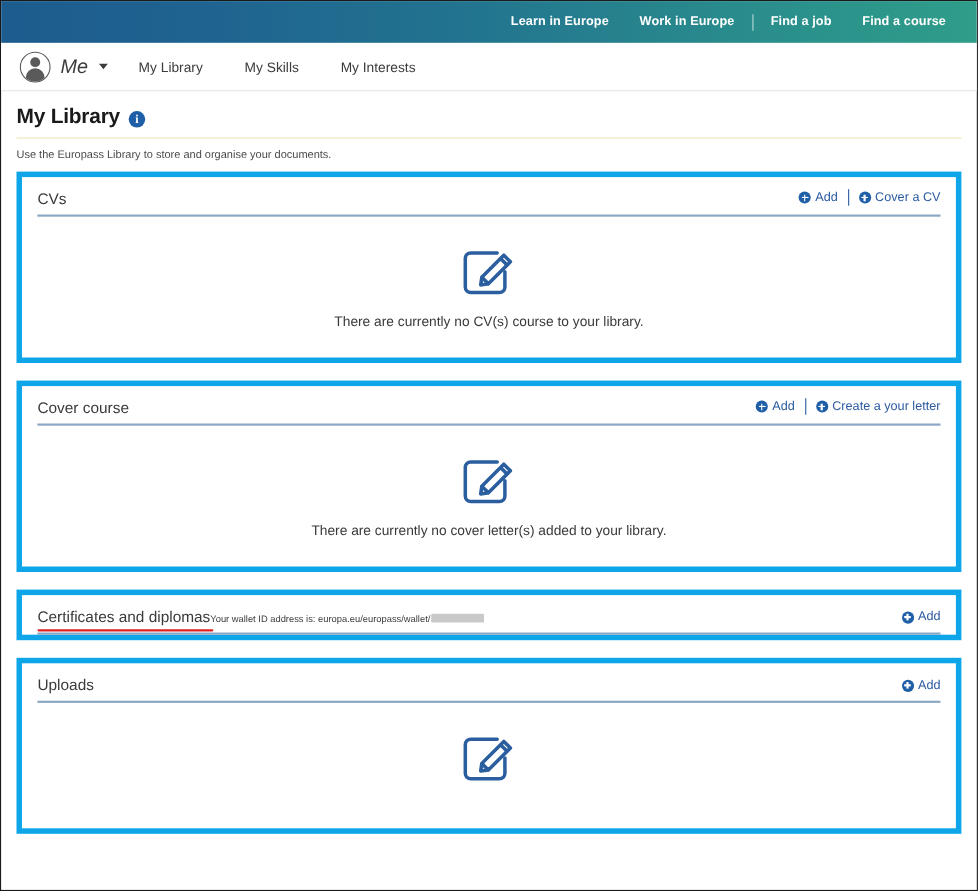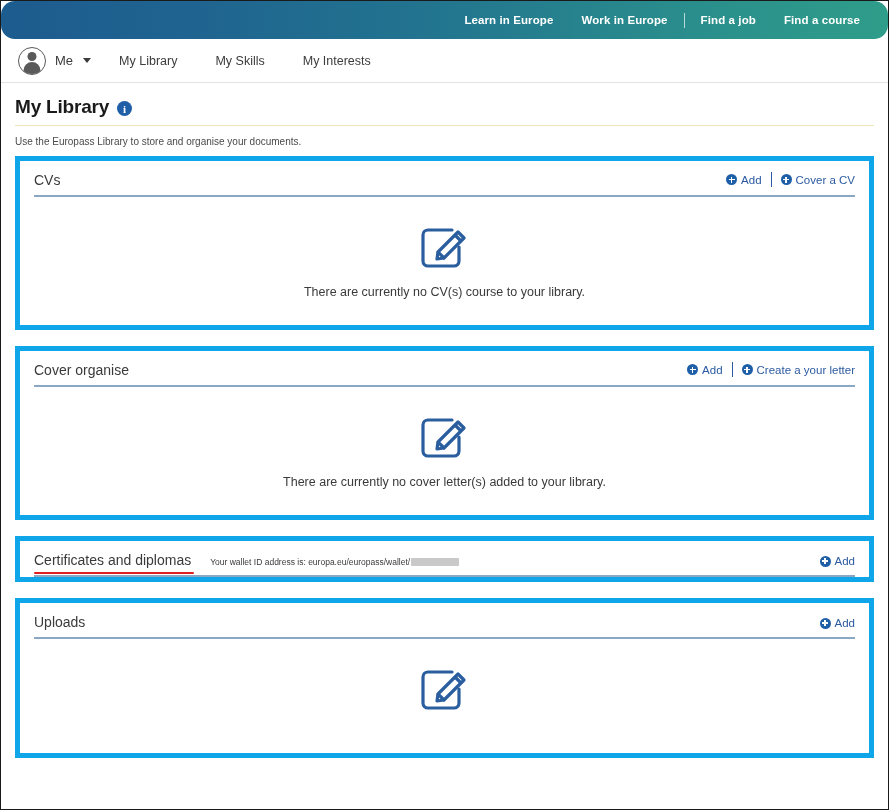--- a/index.html
+++ b/index.html
@@ -27,21 +27,20 @@
 
   
   .topbar {
     height: 38px;
     background: linear-gradient(to right, #1d5c8e 0%, #1f6490 22%, #22748f 48%, #2a8e8c 78%, #2f9d8a 100%);
     display: flex;
     align-items: center;
     justify-content: flex-end;
     padding-right: 14px;
     box-sizing: border-box;
-    border-radius: 14px;
   }
   .topnav {
     display: flex;
     align-items: center;
     gap: 0px;
   }
   .topnav a {
     color: #ffffff;
     font-size: 11.5px;
     font-weight: bold;
@@ -93,23 +92,24 @@
   }
   .avatar .body {
     position: absolute;
     width: 17px; height: 13px;
     border-radius: 9px 9px 0 0;
     background: #5a5a5a;
     left: 50%; bottom: -1px;
     transform: translateX(-50%);
   }
   .me-label {
-    font-size: 13px;
+    font-size: 18px;
     color: #3c3c3c;
     margin-left: 9px;
+    font-style: italic;
   }
   .caret {
     width: 0; height: 0;
     border-left: 4.5px solid transparent;
     border-right: 4.5px solid transparent;
     border-top: 5.5px solid #3c3c3c;
     margin-left: 10px;
   }
   .subnav-link {
     font-size: 12.5px;
@@ -177,21 +177,21 @@
     position: relative;
   }
   .card-title {
     font-size: 14px;
     color: #3a3a3a;
     white-space: nowrap;
   }
   .wallet-note {
     font-size: 8.5px;
     color: #3a3a3a;
-    margin-left: 19px;
+    margin-left: 0;
     white-space: nowrap;
     display: flex;
     align-items: center;
   }
   .redaction {
     display: inline-block;
     width: 48px;
     height: 8px;
     background: #c9c9c9;
     margin-left: 1px;
@@ -334,21 +334,21 @@
           <path d="M19 27 L18 34 l7 -1" fill="none" stroke="#2a5e9e" stroke-width="3.2" stroke-linejoin="round"></path>
           <path d="M36 10 L42 16" fill="none" stroke="#2a5e9e" stroke-width="3.2"></path>
         </svg>
         <div class="empty-text">There are currently no CV(s) course to your library.</div>
       </div>
     </div>
 
     <div class="card">
       <div class="card-head">
         <div class="card-title-wrap">
-          <span class="card-title">Cover organise</span>
+          <span class="card-title">Cover course</span>
         </div>
         <div class="card-actions">
           <a href="#" class="action">
             <span class="plus-icon"></span>
             <span>Add</span>
           </a>
           <span class="act-sep"></span>
           <a href="#" class="action">
             <span class="plus-icon"></span>
             <span>Create a your letter</span>

